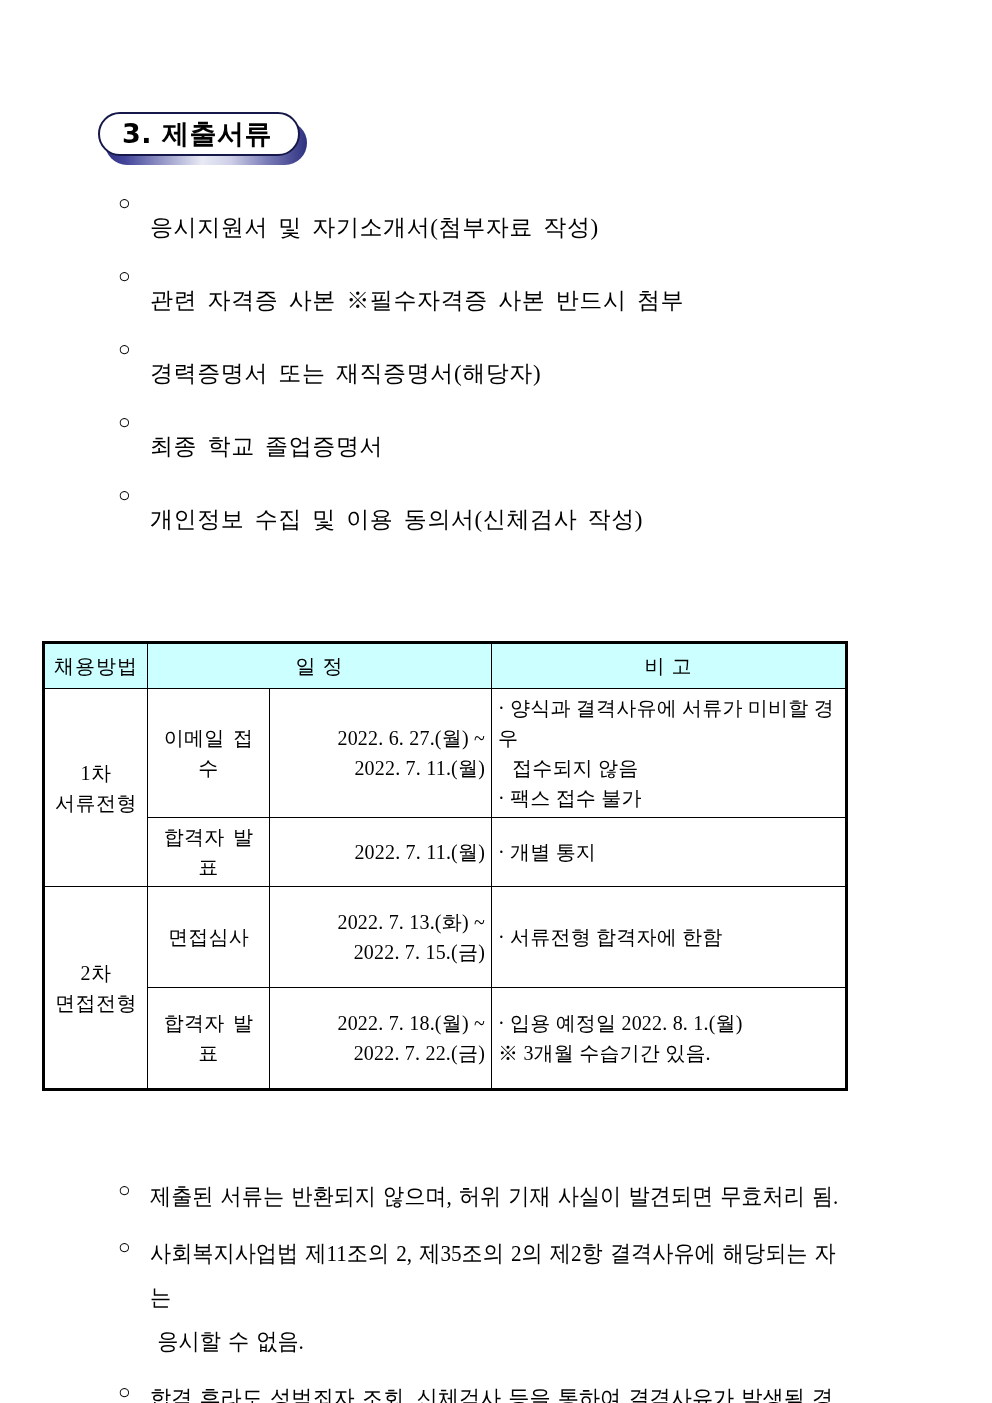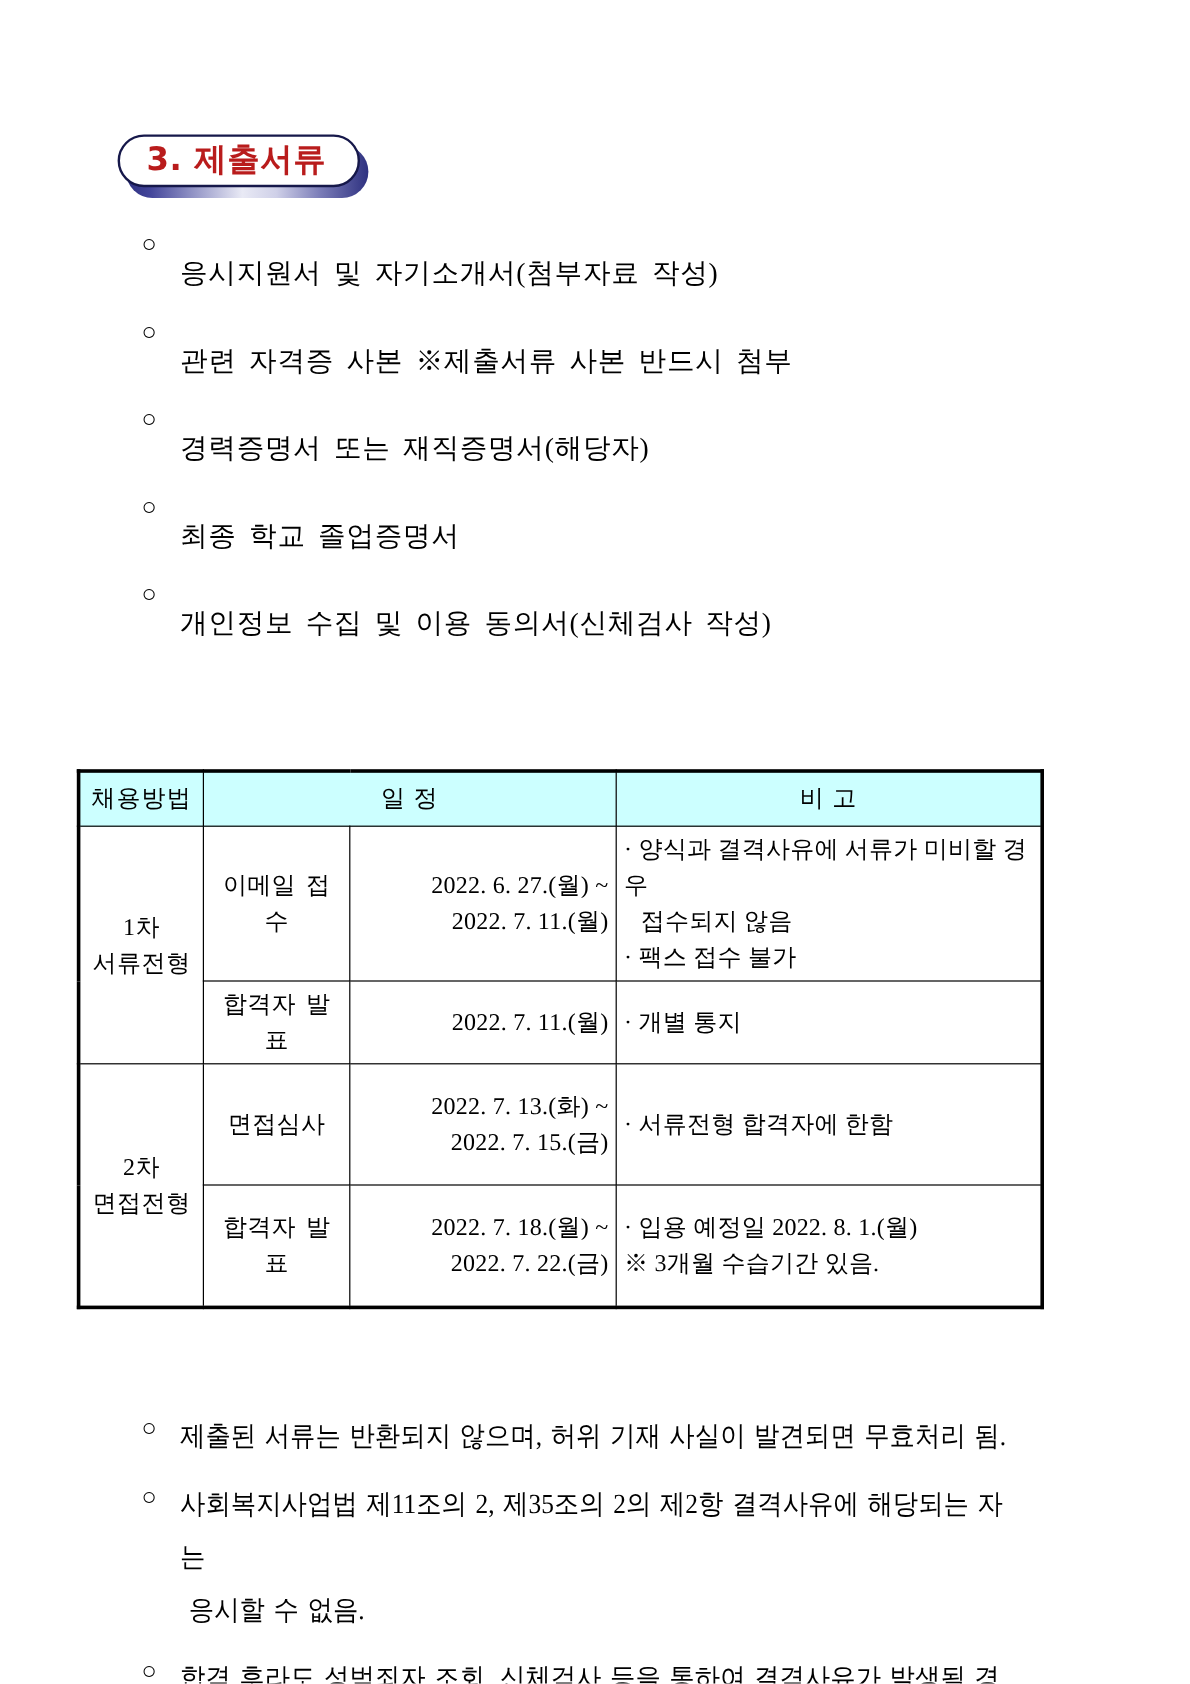--- a/index.html
+++ b/index.html
@@ -40,21 +40,21 @@
     padding: 5px 26px 6px 22px;
     z-index: 2;
   }
   .badge-label {
     font-family: "DejaVu Sans", "Liberation Sans", sans-serif;
     font-weight: bold;
     font-size: 27px;
     line-height: 1.08;
     letter-spacing: 0.5px;
     white-space: nowrap;
-    color: #b91c1c;
+    color: #000000;
   }
   .badge-shadow {
     position: absolute;
     left: 7px;
     top: 9px;
     right: -7px;
     bottom: -9px;
     border-radius: 40px;
     background: linear-gradient(to right,
         #2e3180 0%,
@@ -137,21 +137,21 @@
     transform-origin: left center;
     width: 108%;
   }
   #section5-list .cont-line {
     margin-left: 8px;
   }
 
   
   .table-wrap {
     margin-top: 34px;
-    margin-left: 64px;
+    margin-left: 42px;
     width: 808px;
   }
   table.schedule {
     border-collapse: collapse;
     width: 803px;
     table-layout: fixed;
     border: 3px solid #000000;
   }
   table.schedule td, table.schedule th {
     border: 1px solid #000000;
@@ -219,21 +219,21 @@
       </div>
     </div>
 
     <ul class="bullet-list" id="section3-list">
       <li class="bullet-item">
         <span class="bullet-mark">○</span>
         <span class="bullet-text">응시지원서 및 자기소개서(첨부자료 작성)</span>
       </li>
       <li class="bullet-item">
         <span class="bullet-mark">○</span>
-        <span class="bullet-text">관련 자격증 사본 ※제출서류 사본 반드시 첨부</span>
+        <span class="bullet-text">관련 자격증 사본 ※필수자격증 사본 반드시 첨부</span>
       </li>
       <li class="bullet-item">
         <span class="bullet-mark">○</span>
         <span class="bullet-text">경력증명서 또는 재직증명서(해당자)</span>
       </li>
       <li class="bullet-item">
         <span class="bullet-mark">○</span>
         <span class="bullet-text">최종 학교 졸업증명서</span>
       </li>
       <li class="bullet-item">

